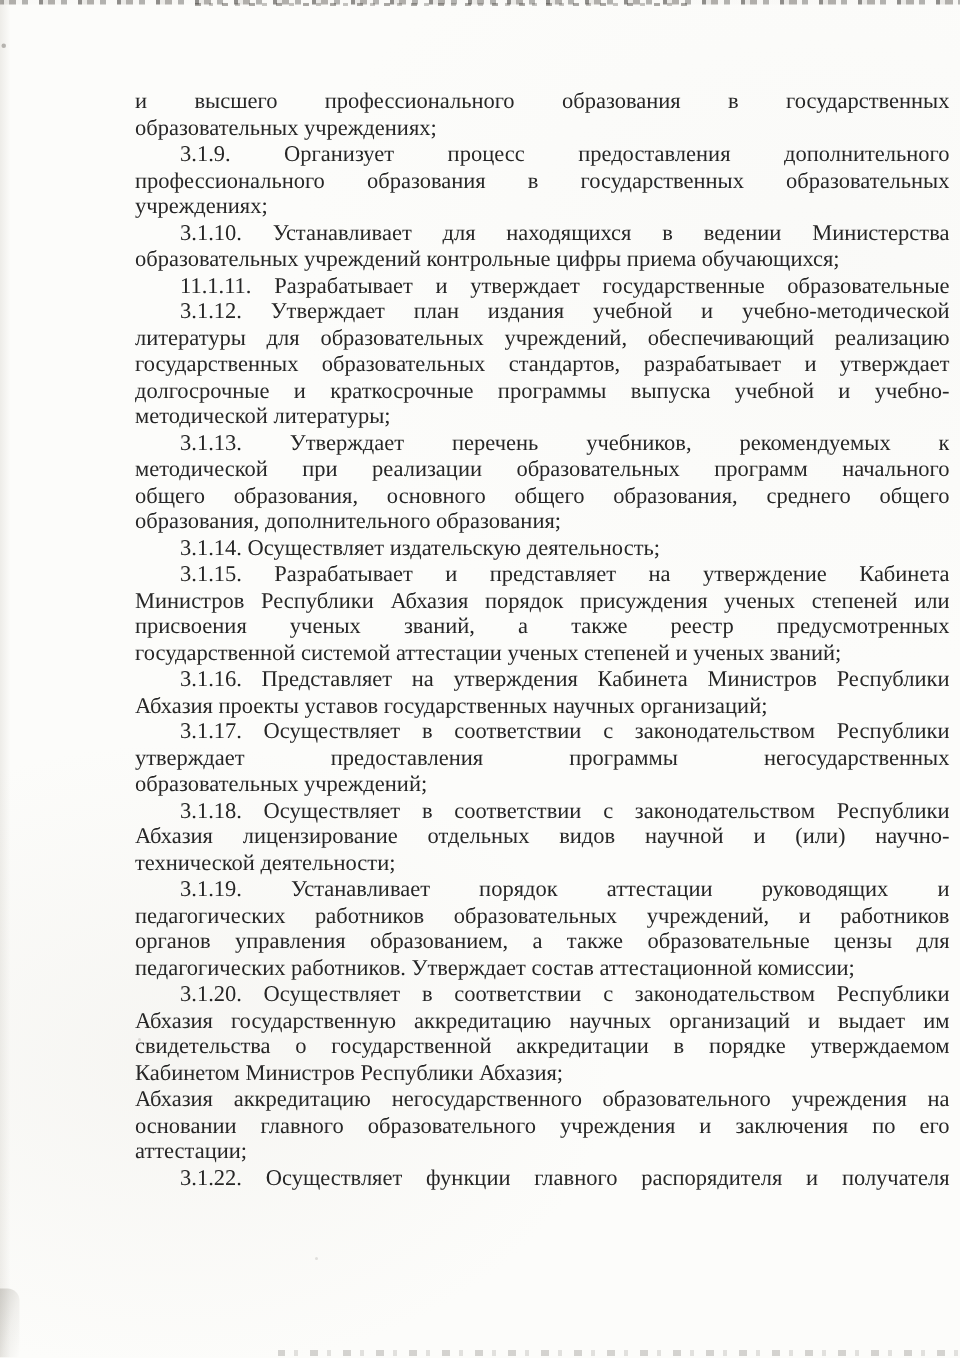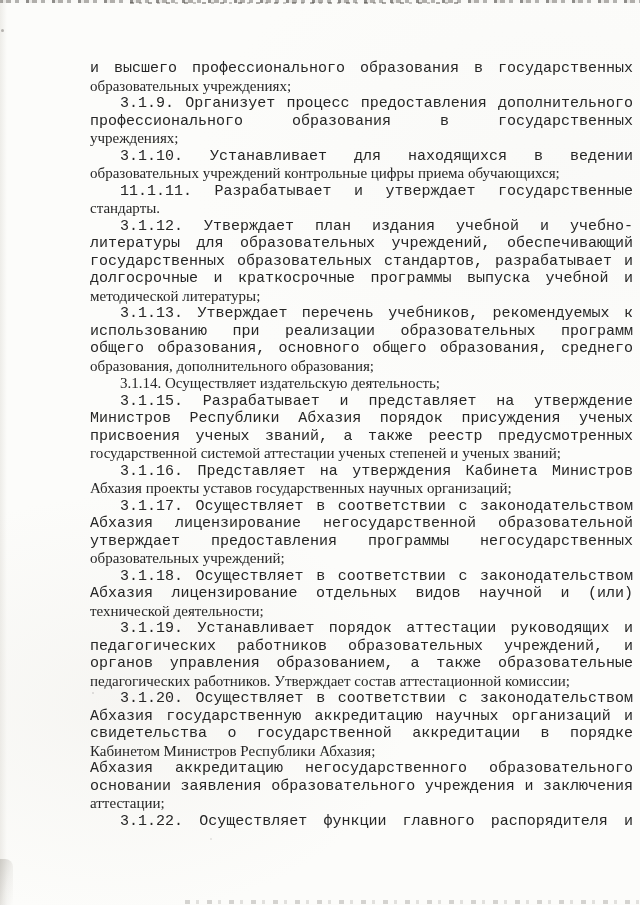--- a/index.html
+++ b/index.html
@@ -33,21 +33,20 @@
     text-align: left;
   }
   .line {
     height: 17.5px;
     overflow: hidden;
     white-space: normal;
   }
   .line.j {
     text-align: justify;
     text-align-last: justify;
-    font-family: Liberation Mono, monospace;
   }
   .line.indent {
     text-indent: 30px;
   }
   
   .edge-noise-top {
     position: absolute;
     top: 0;
     left: 0;
     right: 0;
@@ -120,54 +119,52 @@
   <div class="edge-noise-top2"></div>
   <div class="doc-body">
       <div class="line j">и высшего профессионального образования в государственных</div>
       <div class="line">образовательных учреждениях;</div>
       <div class="line j indent">3.1.9. Организует процесс предоставления дополнительного</div>
       <div class="line j">профессионального образования в государственных образовательных</div>
       <div class="line">учреждениях;</div>
       <div class="line j indent">3.1.10. Устанавливает для находящихся в ведении Министерства</div>
       <div class="line">образовательных учреждений контрольные цифры приема обучающихся;</div>
       <div class="line j indent">11.1.11. Разрабатывает и утверждает государственные образовательные</div>
-      <div class="line">стандарты.</div>
       <div class="line j indent">3.1.12. Утверждает план издания учебной и учебно-методической</div>
       <div class="line j">литературы для образовательных учреждений, обеспечивающий реализацию</div>
       <div class="line j">государственных образовательных стандартов, разрабатывает и утверждает</div>
       <div class="line j">долгосрочные и краткосрочные программы выпуска учебной и учебно-</div>
       <div class="line">методической литературы;</div>
       <div class="line j indent">3.1.13. Утверждает перечень учебников, рекомендуемых к</div>
-      <div class="line j">использованию при реализации образовательных программ начального</div>
+      <div class="line j">методической при реализации образовательных программ начального</div>
       <div class="line j">общего образования, основного общего образования, среднего общего</div>
       <div class="line">образования, дополнительного образования;</div>
       <div class="line indent">3.1.14. Осуществляет издательскую деятельность;</div>
       <div class="line j indent">3.1.15. Разрабатывает и представляет на утверждение Кабинета</div>
       <div class="line j">Министров Республики Абхазия порядок присуждения ученых степеней или</div>
       <div class="line j">присвоения ученых званий, а также реестр предусмотренных</div>
       <div class="line">государственной системой аттестации ученых степеней и ученых званий;</div>
       <div class="line j indent">3.1.16. Представляет на утверждения Кабинета Министров Республики</div>
       <div class="line">Абхазия проекты уставов государственных научных организаций;</div>
       <div class="line j indent">3.1.17. Осуществляет в соответствии с законодательством Республики</div>
-      <div class="line j">Абхазия лицензирование негосударственной образовательной деятельности,</div>
       <div class="line j">утверждает предоставления программы негосударственных</div>
       <div class="line">образовательных учреждений;</div>
       <div class="line j indent">3.1.18. Осуществляет в соответствии с законодательством Республики</div>
       <div class="line j">Абхазия лицензирование отдельных видов научной и (или) научно-</div>
       <div class="line">технической деятельности;</div>
       <div class="line j indent">3.1.19. Устанавливает порядок аттестации руководящих и</div>
       <div class="line j">педагогических работников образовательных учреждений, и работников</div>
       <div class="line j">органов управления образованием, а также образовательные цензы для</div>
       <div class="line">педагогических работников. Утверждает состав аттестационной комиссии;</div>
       <div class="line j indent">3.1.20. Осуществляет в соответствии с законодательством Республики</div>
       <div class="line j">Абхазия государственную аккредитацию научных организаций и выдает им</div>
       <div class="line j">свидетельства о государственной аккредитации в порядке утверждаемом</div>
       <div class="line">Кабинетом Министров Республики Абхазия;</div>
       <div class="line j">Абхазия аккредитацию негосударственного образовательного учреждения на</div>
-      <div class="line j">основании заявления образовательного учреждения и заключения по его</div>
+      <div class="line j">основании главного образовательного учреждения и заключения по его</div>
       <div class="line">аттестации;</div>
       <div class="line j indent">3.1.22. Осуществляет функции главного распорядителя и получателя</div>
     </div>
   <div class="edge-noise-bottom"></div>
   <div class="left-edge-shade"></div>
   <div class="corner-smudge"></div>
   <div class="speck s1"></div>
   <div class="speck s2"></div>
   <div class="speck s3"></div>
 </div>

